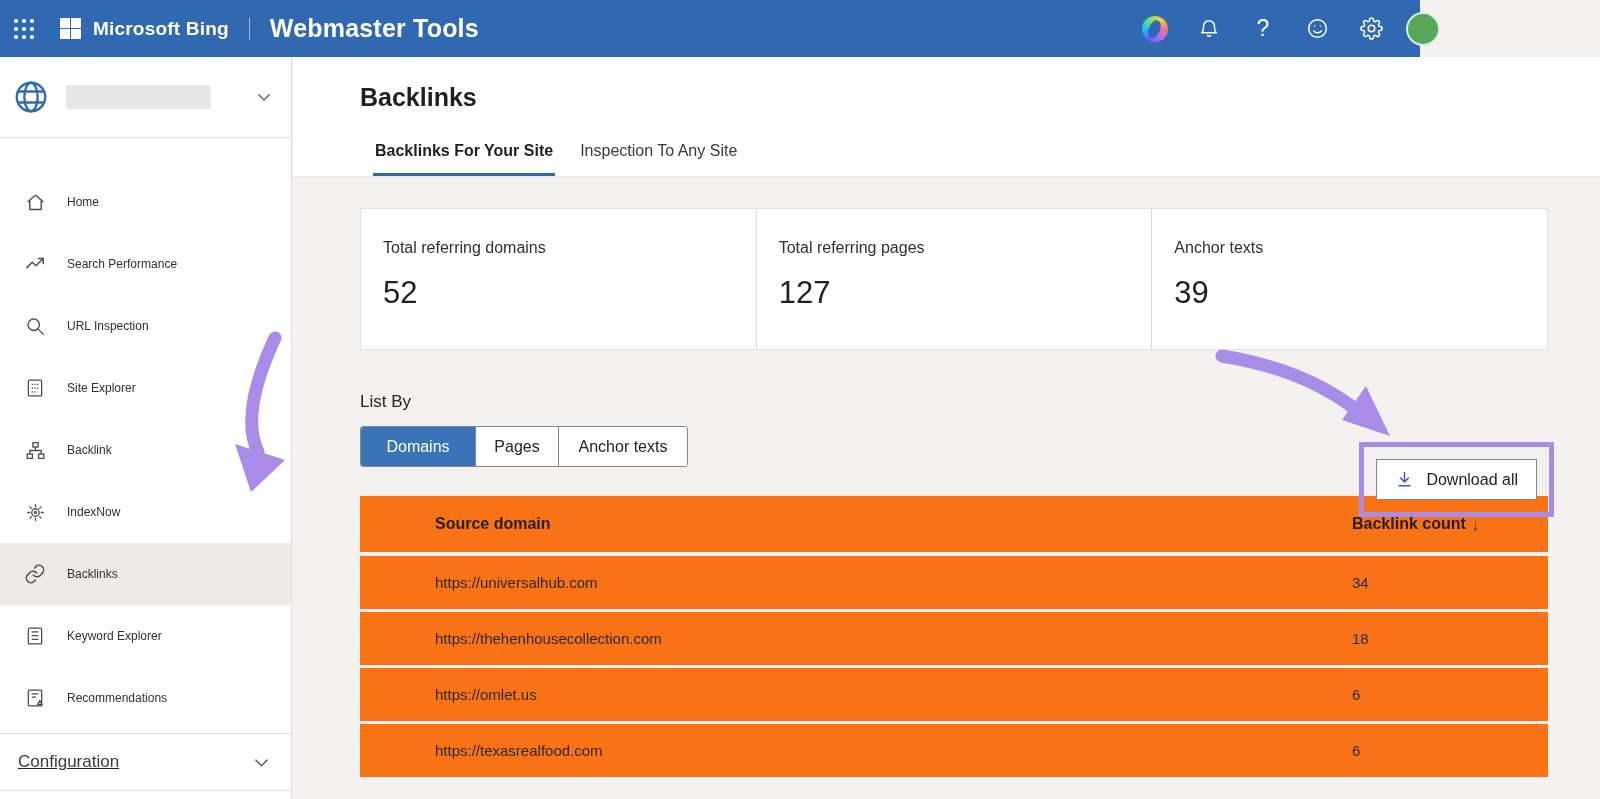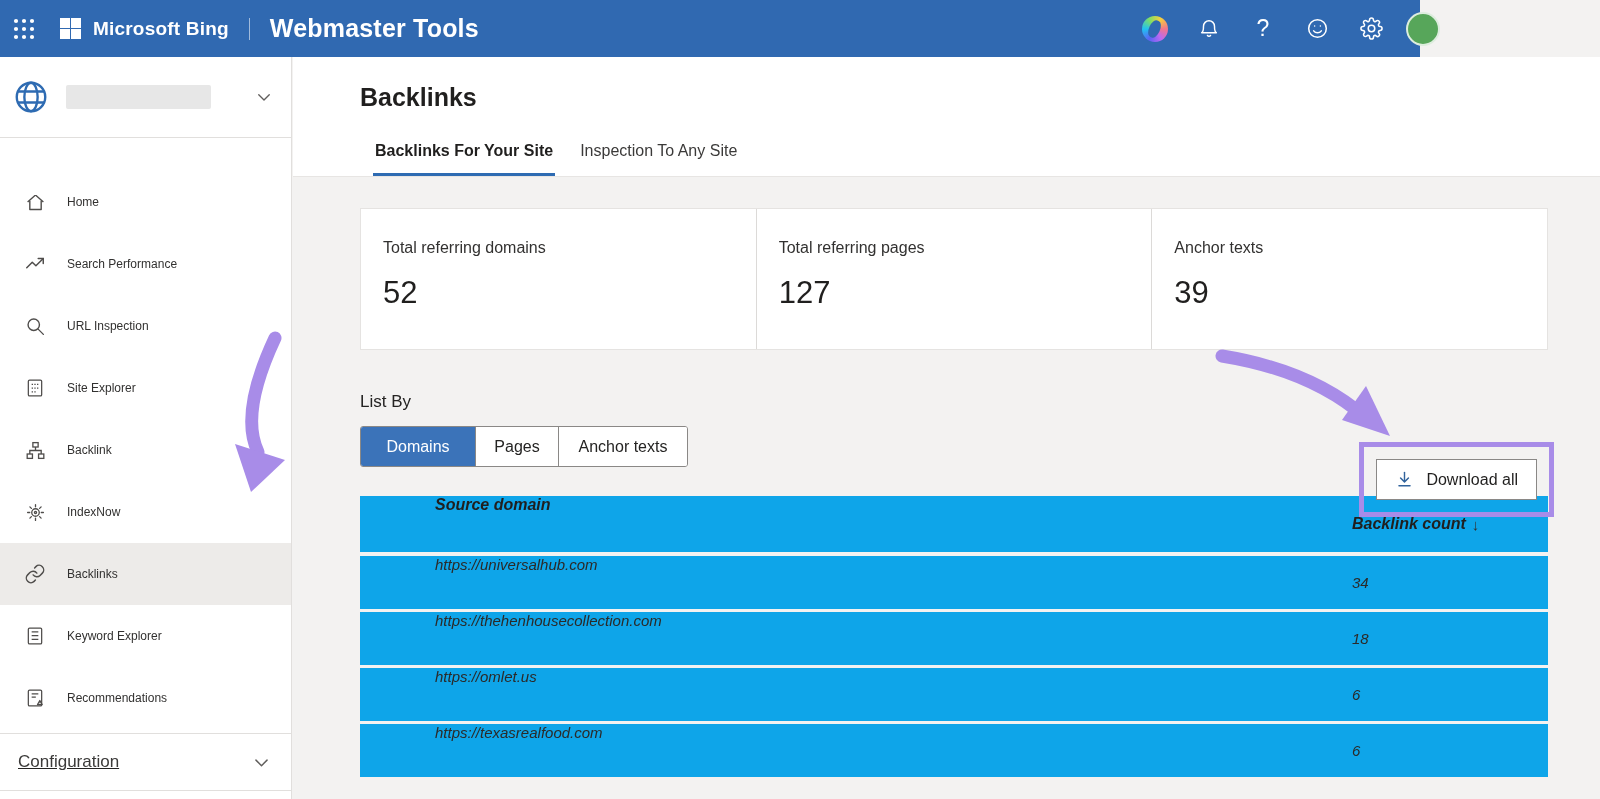--- a/index.html
+++ b/index.html
@@ -71,21 +71,21 @@
   .seg-domains { width:114px; }
   .seg-pages { width:83px; }
   .seg-anchor { width:129px; }
 
   .download-wrap { position:absolute; right:-6px; top:50px; border:5px solid #a88ce8; padding:12px; background:transparent; }
   .download-btn { display:flex; align-items:center; gap:12px; background:#fff; border:1px solid #8a8886;
     padding:0 18px; height:41px; font-size:16px; color:#201f1e; cursor:pointer; font-family:inherit; }
   .dl-icon { color:#31639c; display:flex; }
 
   .table { margin-top:29px; }
-  .trow { display:flex; background:#0ea5e9;font-style:italic; }
+  .trow { display:flex; align-items:center; background:#f97316; }
   .thead { height:56px; font-weight:700; font-size:16px; color:#201f1e; margin-bottom:4px; }
   .tbody-row { height:53px; font-size:15px; color:#2b2a29; margin-bottom:3px; }
   .col-domain { flex:1 1 auto; padding-left:75px; }
   .col-count { flex:0 0 196px; display:flex; align-items:center; gap:6px; }
   .sort-icon { color:#323130; font-size:15px; }
 
   
   .annotation { position:absolute; z-index:30; pointer-events:none; }
   .arrow-svg path { stroke:#a88ce8; stroke-width:13; fill:none; stroke-linecap:round; }
   .arrow-svg polygon { fill:#a88ce8; }

